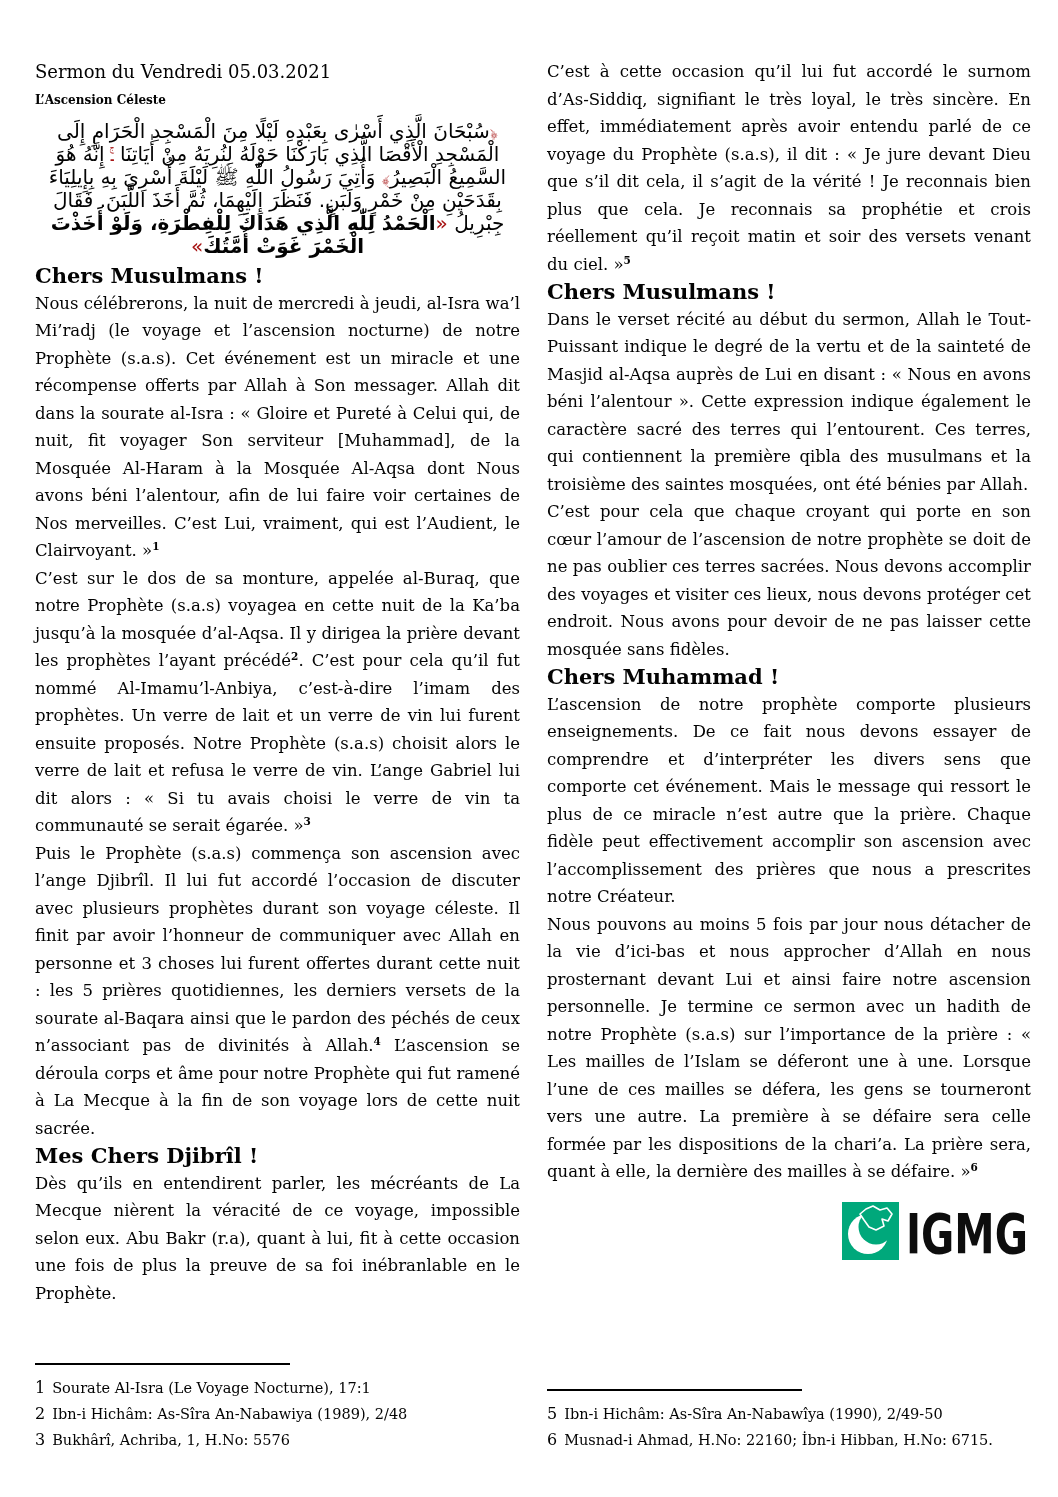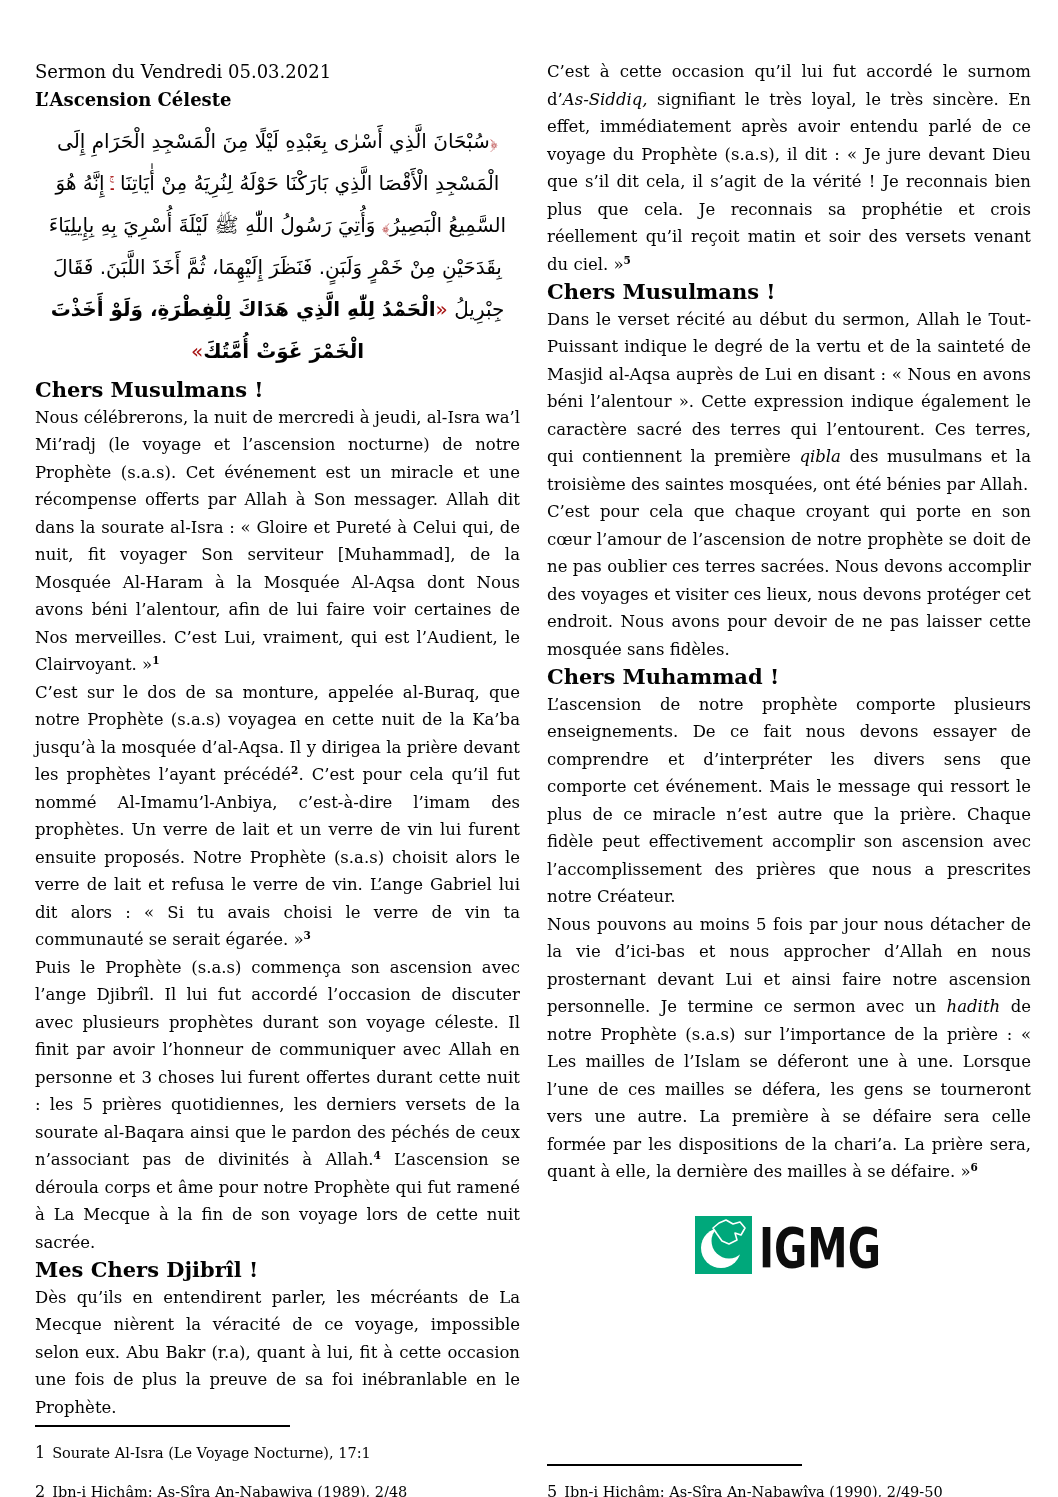--- a/index.html
+++ b/index.html
@@ -20,70 +20,69 @@
     flex-direction:column;
     min-height:1395px;
     box-sizing:border-box;
   }
   .col.right{width:484px;}
   p{margin:0;}
   .meta{
     font-size:18px;line-height:28px;font-weight:normal;
   }
   .title{
-    font-size:18px;line-height:28px;font-weight:bold;
+    font-size:12px;line-height:28px;font-weight:bold;
   }
   .arabic{
     direction:rtl;
     text-align:center;
     font-family:"DejaVu Sans","Liberation Sans",sans-serif;
     font-size:20px;
-    line-height:42px;
+    line-height:23px;
     padding:6px 2px 4px 2px;
   }
   .arabic .quote-b{font-weight:bold;}
   .red{color:var(--accent-red,#a81616);}
   .heading{
     font-size:21px;line-height:27.5px;font-weight:bold;
   }
   .body-p{
     font-size:16.5px;
     line-height:27.5px;
     text-align:justify;
   }
   .b{font-weight:normal;}
-  .i{font-style:italic;margin-top:36px;}
+  .i{margin-top:36px;}
   sup.fn{
     font-size:10.5px;
     line-height:0;
     vertical-align:6px;
     font-weight:bold;
   }
   .footnotes{
     margin-top:auto;
     padding-top:4px;
   }
   .fn-rule{
     width:255px;height:0;
     border-top:2px solid #000;
     margin-bottom:10px;
   }
   .fn-line{
     font-size:14.5px;
     line-height:25px;
-    margin-top:13px;
   }
   .fn-num{
     font-size:16px;
     margin-right:7px;
   }
   .logo-row{
-    margin-top:30px;
+    margin-top:16px;
     display:flex;
-    justify-content:center;
+    justify-content:flex-end;
   }
   .logo-svg{display:block;}
 </style>
 </head>
 <body>
 
 <div class="page">
   <div class="columns">
 
     <div class="col left">

